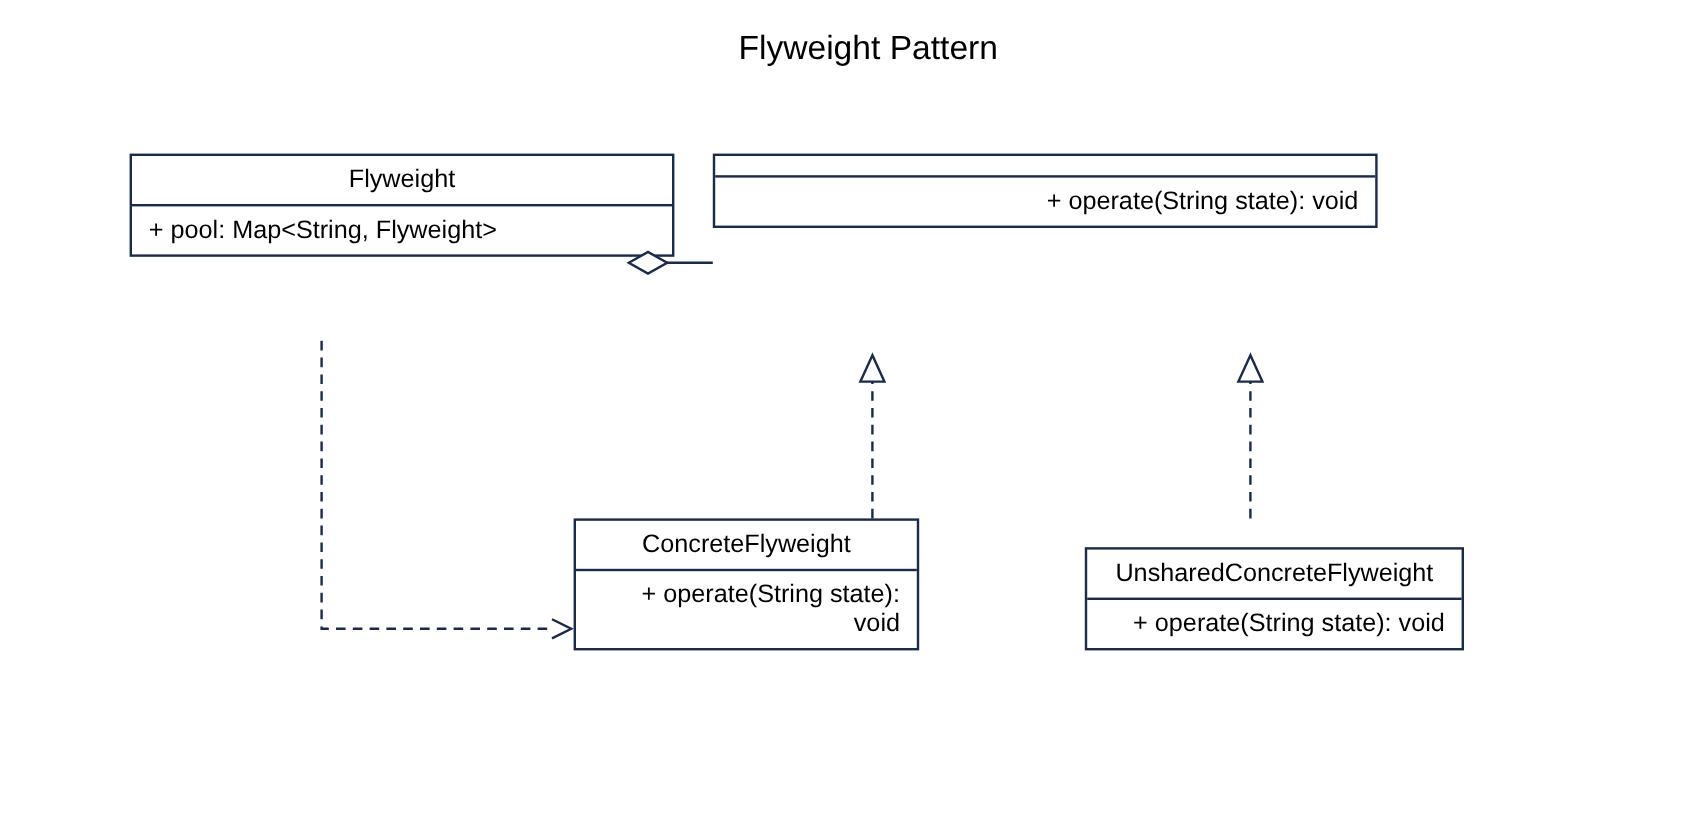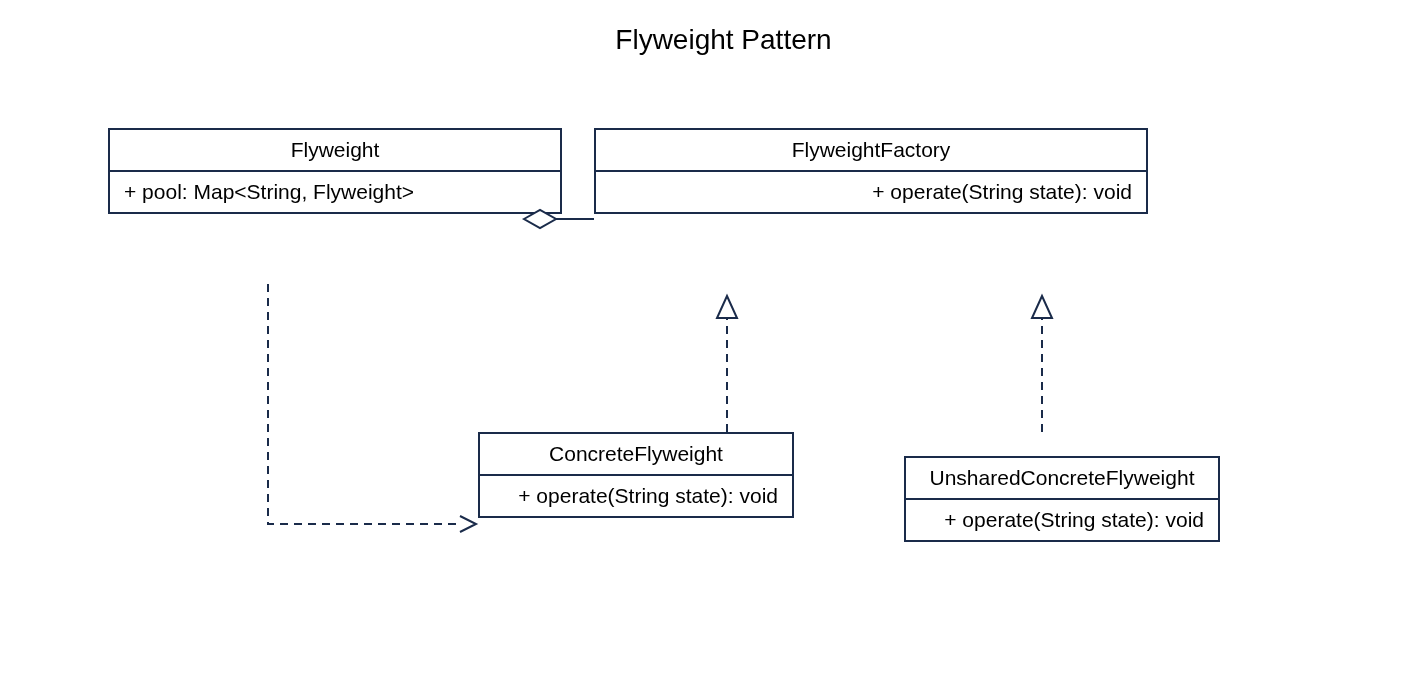--- a/index.html
+++ b/index.html
@@ -47,26 +47,25 @@
 
 <div class="diagram-title">Flyweight Pattern</div>
 
 <div class="uml-box" style="left:70px; top:128px; width:454px;margin-left:38px;">
   <div class="uml-section uml-name">Flyweight</div>
   <div class="uml-section uml-member">+   pool:  Map&lt;String, Flyweight&gt;</div>
 </div>
 
 <div class="uml-box" style="left:594px; top:128px; width:554px;">
   <div class="uml-section uml-name">
-    <div>FlyweightFactory</div>
   </div>
   <div class="uml-section uml-member center-text">+   operate(String state): void</div>
 </div>
 
-<div class="uml-box" style="left:478px; top:432px; width:316px;">
+<div class="uml-box" style="left:478px; top:432px; width:288px;">
   <div class="uml-section uml-name">ConcreteFlyweight</div>
   <div class="uml-section uml-member center-text">+   operate(String state): void</div>
 </div>
 
 <div class="uml-box" style="left:904px; top:456px; width:316px;">
   <div class="uml-section uml-name">UnsharedConcreteFlyweight</div>
   <div class="uml-section uml-member center-text">+   operate(String state): void</div>
 </div>
 
 <svg class="connector" style="left:0; top:0; width:1410px; height:678px;">

